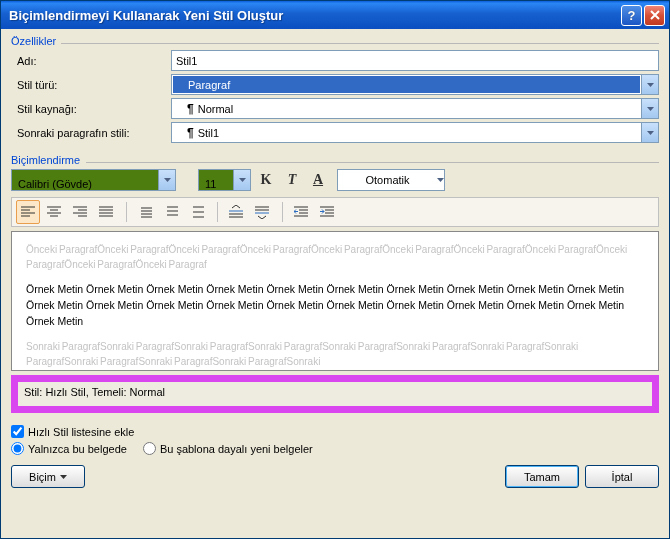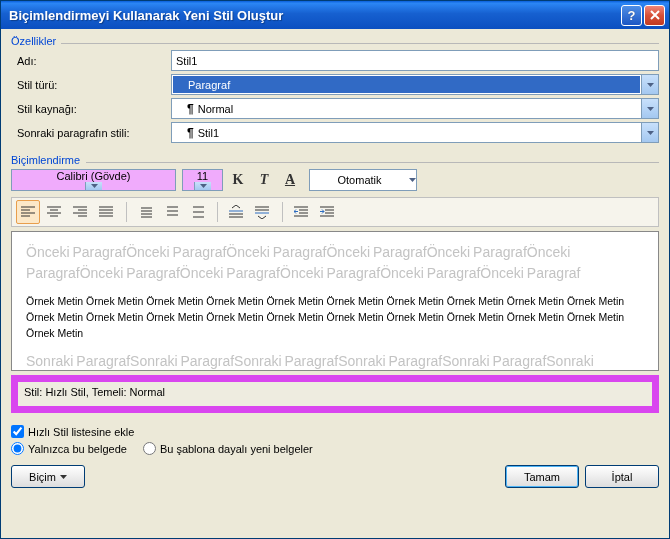--- a/index.html
+++ b/index.html
@@ -116,29 +116,28 @@
   }
   
   .toolbar1 {
     display: flex;
     align-items: center;
     gap: 2px;
     margin: 4px 0 6px 0;
   }
   .fontbox {
     display: flex;
-    align-items: center;
+    align-items: flex-end;
     height: 22px;
     border: 1px solid #7f9db9;
-    background: #f0abfc;
-    flex-direction: column;
+    background: #4d7c0f;
   }
   .fontbox .txt { padding: 0 6px; flex: 1; }
   .fontbox.w-font { width: 165px; }
-  .fontbox.w-size { width: 41px; margin-left: 4px; }
+  .fontbox.w-size { width: 53px; margin-left: 20px; }
   .btn-icon {
     width: 22px; height: 22px;
     display: flex; align-items: center; justify-content: center;
     font-family: 'Times New Roman', serif;
     font-size: 14px;
     color: #333;
     margin-left: 2px;
   }
   .btn-icon.bold { font-weight: bold; }
   .btn-icon.italic { font-style: italic; font-weight:bold;}
@@ -182,21 +181,21 @@
   
   .preview {
     border: 1px solid #888;
     background: #fff;
     height: 140px;
     padding: 10px 14px;
     overflow: hidden;
     font-size: 10.5px;
     line-height: 1.5;
   }
-  .greytext { color: #c3c3c3; font-size: 14px; word-spacing:-1px;}
+  .greytext { color: #c3c3c3; font-size: 10px; word-spacing:-1px;}
   .sampletext { color: #000; margin: 10px 0; }
   
   .descbox {
     border: 7px solid #d946ef;
     background: #eeece0;
     padding: 4px 6px;
     margin-top: 4px;
     height: 38px;
     font-size: 11px;
   }

